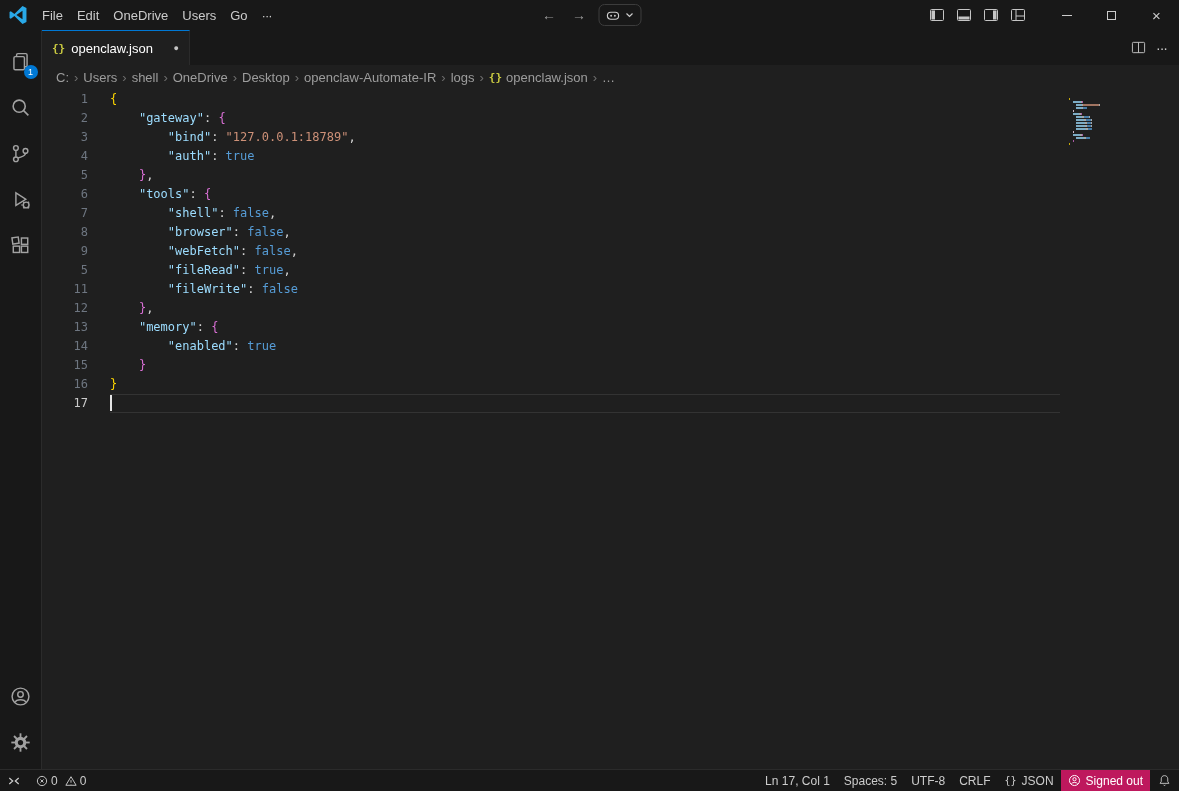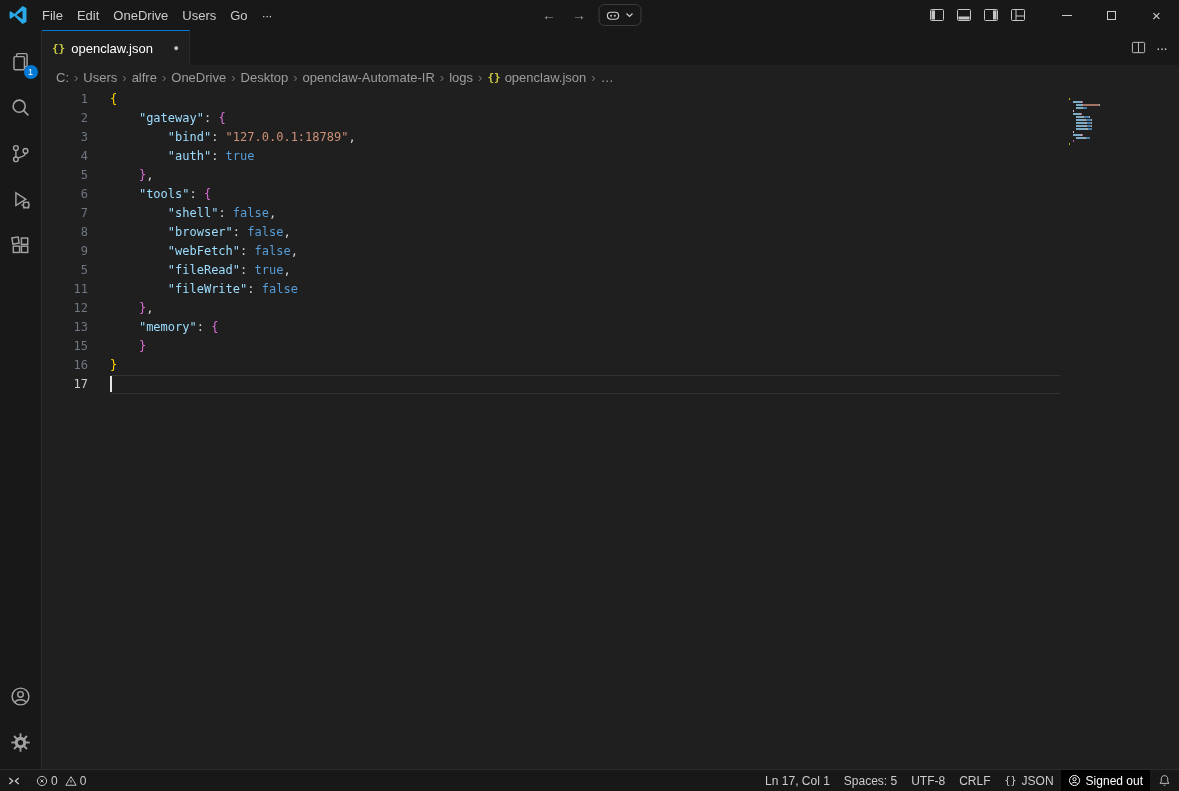--- a/index.html
+++ b/index.html
@@ -66,21 +66,21 @@
   .mm-row { height:2px; margin-bottom:1px; display:flex; }
   .mm-row span { display:block; height:2px; opacity:.75; }
 
   
   .statusbar { height:22px; flex:none; background:#181818; border-top:1px solid #2b2b2b; display:flex; align-items:center; font-size:12px; color:#cccccc; padding-left:6px; }
   .sb-left { display:flex; align-items:center; gap:10px; height:100%; }
   .sb-problems { display:flex; align-items:center; gap:3px; padding:0 4px; height:100%; cursor:pointer; }
   .sb-problems .cnt { margin-right:4px; }
   .sb-right { margin-left:auto; display:flex; align-items:center; height:100%; }
   .sb-item { padding:0 7px; height:100%; display:flex; align-items:center; gap:5px; cursor:pointer; white-space:nowrap; }
-  .sb-item.prominent { background:#000000; color:#ffffff;align-items:center; }
+  .sb-item.prominent { background:#be185d; color:#ffffff;align-items:center; }
   .sb-braces { font-family:"DejaVu Sans Mono",monospace; font-size:10px; }
   .sb-bell { padding:0 8px; height:100%; display:flex; align-items:center; cursor:pointer; }
 </style>
 </head>
 <body>
 
 <div class="window">
 
   <header class="titlebar">
     <div class="tb-left">
@@ -244,21 +244,21 @@
       <div class="breadcrumbs">
           <span class="bc-item">
             <span>C:</span>
           </span>
           <span class="bc-sep">›</span>
           <span class="bc-item">
             <span>Users</span>
           </span>
           <span class="bc-sep">›</span>
           <span class="bc-item">
-            <span>alfre</span>
+            <span>shell</span>
           </span>
           <span class="bc-sep">›</span>
           <span class="bc-item">
             <span>OneDrive</span>
           </span>
           <span class="bc-sep">›</span>
           <span class="bc-item">
             <span>Desktop</span>
           </span>
           <span class="bc-sep">›</span>
@@ -326,20 +326,24 @@
               <div class="gutter">11</div>
               <div class="line-content"><span class="tk-p">        </span><span class="tk-key">"fileWrite"</span><span class="tk-p">: </span><span class="tk-bool">false</span></div>
             </div>
             <div class="code-row">
               <div class="gutter">12</div>
               <div class="line-content"><span class="tk-p">    </span><span class="tk-b1">}</span><span class="tk-p">,</span></div>
             </div>
             <div class="code-row">
               <div class="gutter">13</div>
               <div class="line-content"><span class="tk-p">    </span><span class="tk-key">"memory"</span><span class="tk-p">: </span><span class="tk-b1">{</span></div>
+            </div>
+            <div class="code-row">
+              <div class="gutter">14</div>
+              <div class="line-content"><span class="tk-p">        </span><span class="tk-key">"enabled"</span><span class="tk-p">: </span><span class="tk-bool">true</span></div>
             </div>
             <div class="code-row">
               <div class="gutter">15</div>
               <div class="line-content"><span class="tk-p">    </span><span class="tk-b1">}</span></div>
             </div>
             <div class="code-row">
               <div class="gutter">16</div>
               <div class="line-content"><span class="tk-b0">}</span></div>
             </div>
             <div class="code-row current">

